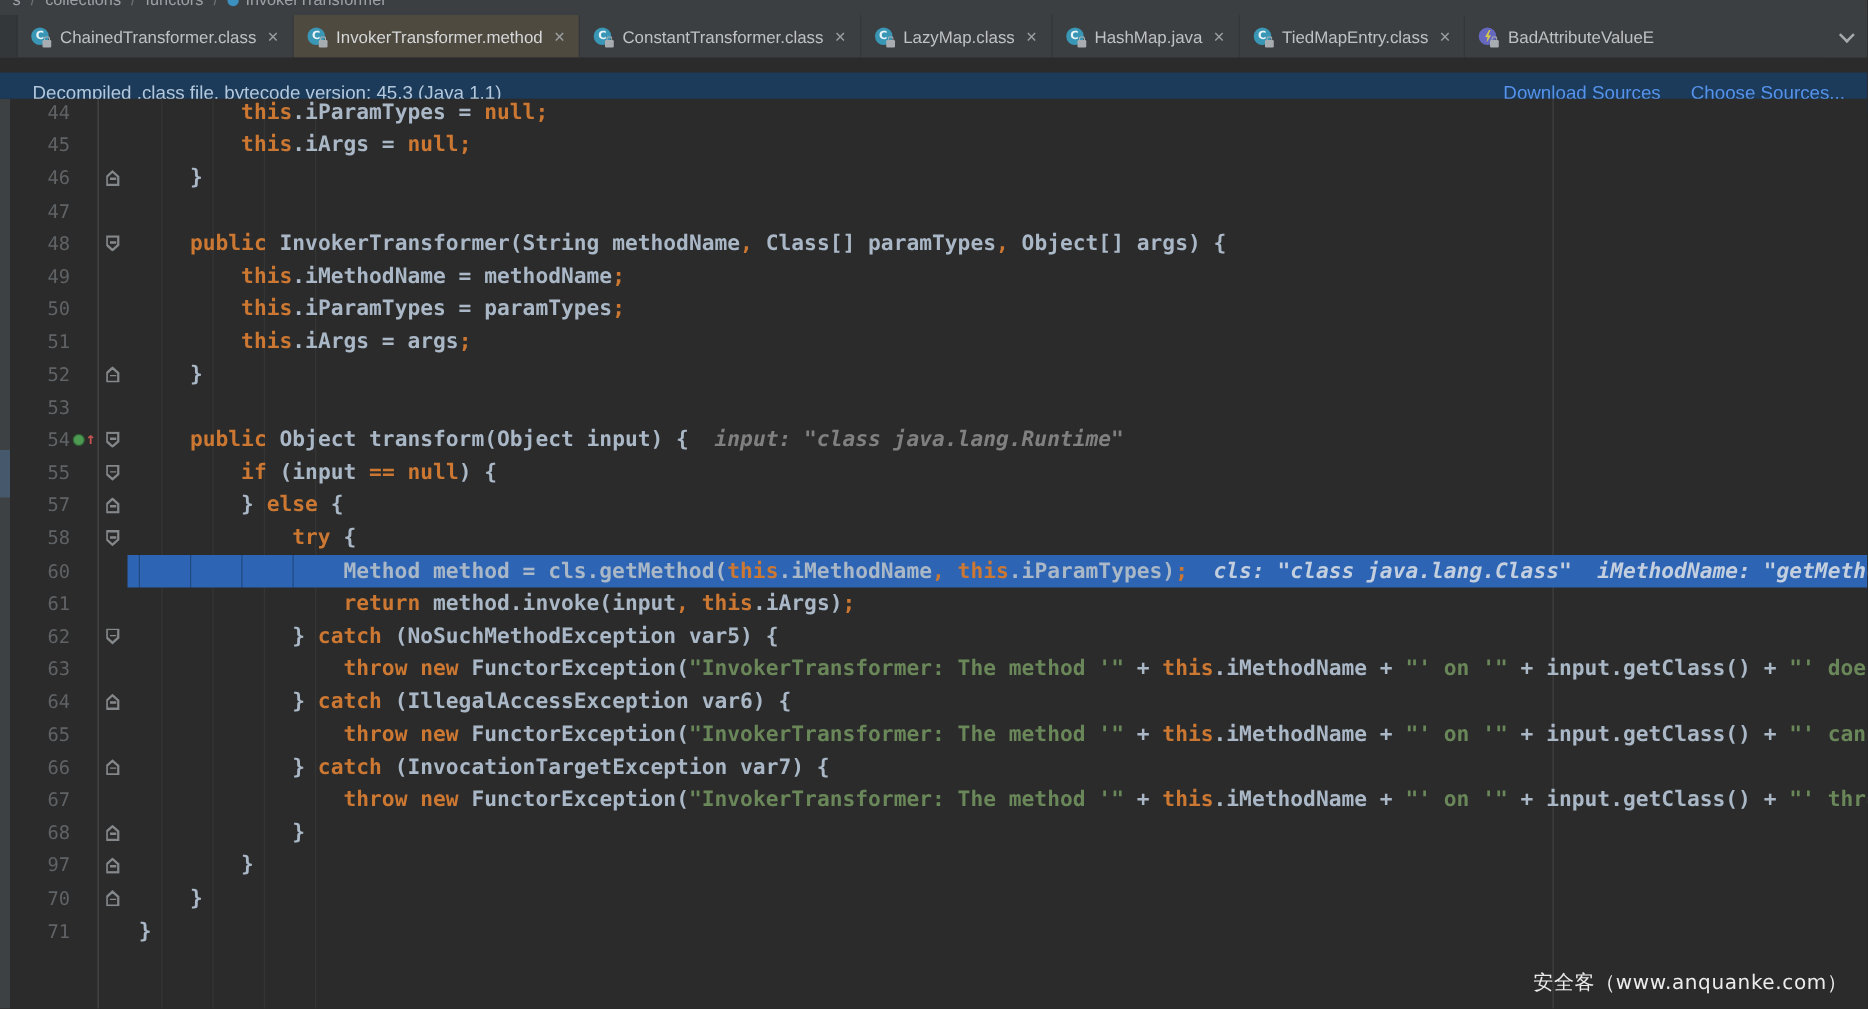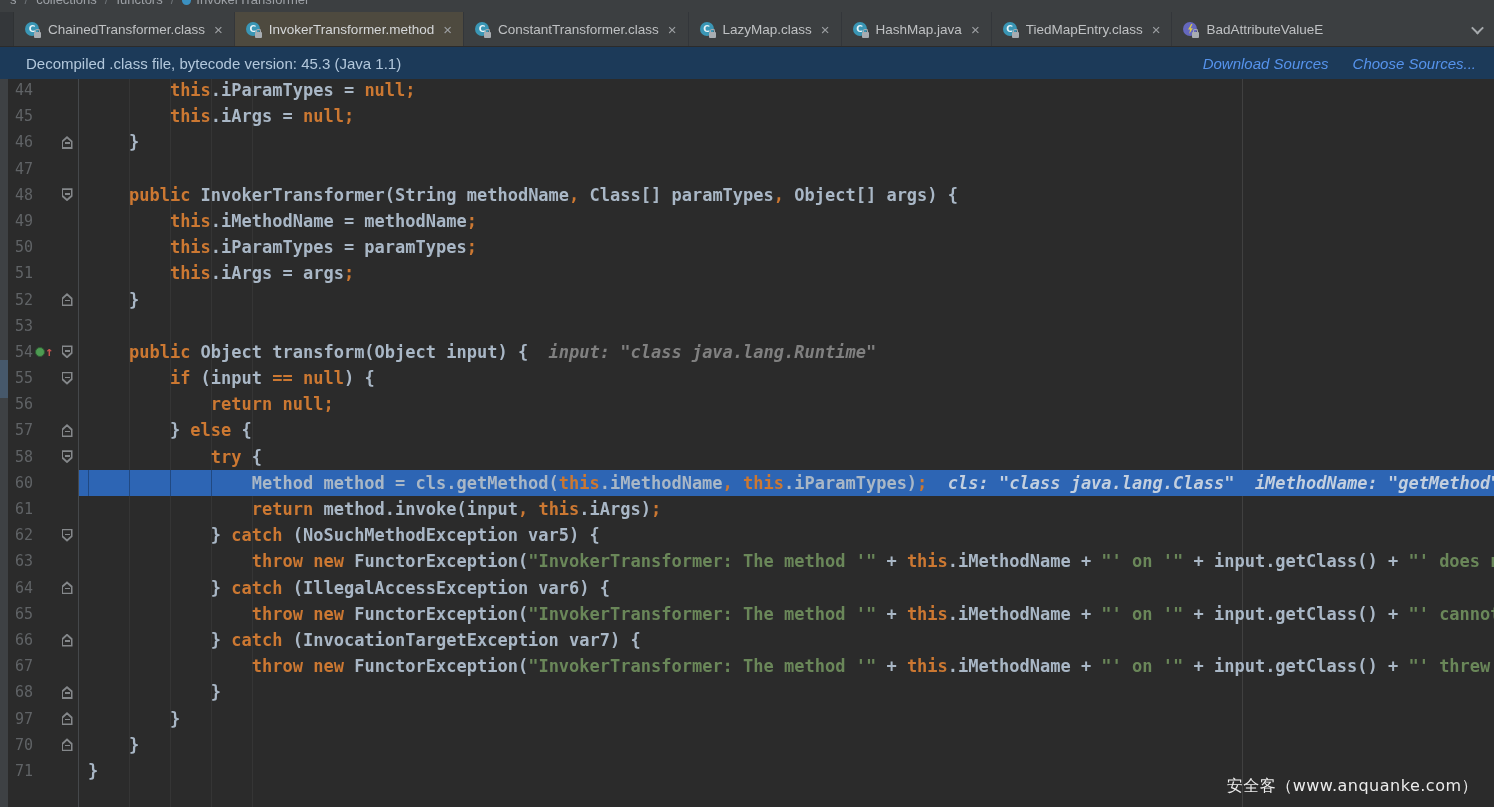--- a/index.html
+++ b/index.html
@@ -36,39 +36,39 @@
                  font:bold 9px "DejaVu Sans", sans-serif; color:#EAF4F8; }
   .ficon.cls .circ { background:#3A96B5; }
   .ficon.exc .circ { background:#6568BE; }
   .bolt { width:8px; height:10px; background:#D9C84A;
           clip-path:polygon(60% 0,20% 55%,45% 55%,35% 100%,80% 42%,52% 42%,75% 0); }
   .lock { position:absolute; right:0; bottom:-1px; width:7px; height:6px; background:#A8ADB2; border-radius:1px; }
   .lock::before { content:""; position:absolute; top:-3px; left:1px; width:3px; height:4px;
                   border:1.2px solid #A8ADB2; border-bottom:none; border-radius:2px 2px 0 0; }
 
   
-  .banner { position:absolute; top:47px; left:0; right:0; height:33px; background:#1C3A59;
+  .banner { position:absolute; top:58px; left:0; right:0; height:33px; background:#1C3A59;
             display:flex; align-items:center; padding:0 18px 0 26px; }
   .banner-msg { font-size:15px; color:#B3C8DC; flex:1 1 auto; }
   .banner-links { display:flex; gap:24px; }
-  .banner-link { font-size:15px; color:#5693EC; cursor:pointer;font-style:italic; }
+  .banner-link { font-size:15px; color:#5693EC; cursor:pointer; }
 
   
   .editor { position:absolute; top:79px; left:0; right:0; bottom:0; background:#2B2B2B; overflow:hidden; }
   .guide { position:absolute; top:0; bottom:0; width:1px; }
   .fold-line { left:78px; background:#45484B; }
   .ind { background:rgba(255,255,255,0.05); }
   .margin-guide { left:1242px; background:rgba(140,140,140,0.22); }
 
   .left-strip { position:absolute; top:0; left:0; width:8px; bottom:0; background:#3E4144; z-index:5; }
   .strip-thumb { position:absolute; top:281px; left:0; width:8px; height:38px; background:#46586B; }
 
   .rows { position:relative; margin-top:-2px; }
   .row { display:flex; height:26.2px; align-items:center;
-         font:17px/26.2px "DejaVu Sans Mono", monospace; white-space:pre; }
+         font:17px/26.2px "DejaVu Sans Mono", monospace; white-space:pre;padding-left:23px; }
   .ln { width:33px; flex:0 0 auto; text-align:right; font-size:15px; color:#606366; }
   .slot-ovr { width:22px; flex:0 0 auto; display:flex; align-items:center; justify-content:center; gap:1px; }
   .slot-fold { width:24px; flex:0 0 auto; display:flex; align-items:center; justify-content:center; }
   .code { flex:1 1 auto; min-width:0; padding-left:9px; overflow:hidden;font-weight:bold; }
   .row.hl .code { background-color:#2D65B4;
       background-image:linear-gradient(rgba(0,0,0,.28),rgba(0,0,0,.28)),
                        linear-gradient(rgba(0,0,0,.28),rgba(0,0,0,.28)),
                        linear-gradient(rgba(0,0,0,.28),rgba(0,0,0,.28)),
                        linear-gradient(rgba(0,0,0,.28),rgba(0,0,0,.28));
       background-size:1px 100%,1px 100%,1px 100%,1px 100%;
@@ -209,21 +209,20 @@
         <div class="row"><span class="ln">46</span><span class="slot-ovr"></span><span class="slot-fold"><span class="fold fe"><span class="o"></span><span class="i"></span><span class="dash"></span></span></span><span class="code"><span class="tk-txt">    }</span></span></div>
         <div class="row"><span class="ln">47</span><span class="slot-ovr"></span><span class="slot-fold"></span><span class="code"></span></div>
         <div class="row"><span class="ln">48</span><span class="slot-ovr"></span><span class="slot-fold"><span class="fold fs"><span class="o"></span><span class="i"></span><span class="dash"></span></span></span><span class="code"><span class="tk-txt">    </span><span class="tk-kw">public</span><span class="tk-txt"> InvokerTransformer(String methodName</span><span class="tk-punct">,</span><span class="tk-txt"> Class[] paramTypes</span><span class="tk-punct">,</span><span class="tk-txt"> Object[] args) {</span></span></div>
         <div class="row"><span class="ln">49</span><span class="slot-ovr"></span><span class="slot-fold"></span><span class="code"><span class="tk-txt">        </span><span class="tk-kw">this</span><span class="tk-txt">.iMethodName = methodName</span><span class="tk-punct">;</span></span></div>
         <div class="row"><span class="ln">50</span><span class="slot-ovr"></span><span class="slot-fold"></span><span class="code"><span class="tk-txt">        </span><span class="tk-kw">this</span><span class="tk-txt">.iParamTypes = paramTypes</span><span class="tk-punct">;</span></span></div>
         <div class="row"><span class="ln">51</span><span class="slot-ovr"></span><span class="slot-fold"></span><span class="code"><span class="tk-txt">        </span><span class="tk-kw">this</span><span class="tk-txt">.iArgs = args</span><span class="tk-punct">;</span></span></div>
         <div class="row"><span class="ln">52</span><span class="slot-ovr"></span><span class="slot-fold"><span class="fold fe"><span class="o"></span><span class="i"></span><span class="dash"></span></span></span><span class="code"><span class="tk-txt">    }</span></span></div>
         <div class="row"><span class="ln">53</span><span class="slot-ovr"></span><span class="slot-fold"></span><span class="code"></span></div>
         <div class="row"><span class="ln">54</span><span class="slot-ovr"><span class="ovr-circ"></span><span class="ovr-arrow">↑</span></span><span class="slot-fold"><span class="fold fs"><span class="o"></span><span class="i"></span><span class="dash"></span></span></span><span class="code"><span class="tk-txt">    </span><span class="tk-kw">public</span><span class="tk-txt"> Object transform(Object input) {</span><span class="tk-hint">  input: "class java.lang.Runtime"</span></span></div>
         <div class="row"><span class="ln">55</span><span class="slot-ovr"></span><span class="slot-fold"><span class="fold fs"><span class="o"></span><span class="i"></span><span class="dash"></span></span></span><span class="code"><span class="tk-txt">        </span><span class="tk-kw">if</span><span class="tk-txt"> (input </span><span class="tk-punct">==</span><span class="tk-txt"> </span><span class="tk-kw">null</span><span class="tk-txt">) {</span></span></div>
-        <div class="row"><span class="ln">56</span><span class="slot-ovr"></span><span class="slot-fold"></span><span class="code"><span class="tk-txt">            </span><span class="tk-kw">return</span><span class="tk-txt"> </span><span class="tk-kw">null</span><span class="tk-punct">;</span></span></div>
         <div class="row"><span class="ln">57</span><span class="slot-ovr"></span><span class="slot-fold"><span class="fold fe"><span class="o"></span><span class="i"></span><span class="dash"></span></span></span><span class="code"><span class="tk-txt">        } </span><span class="tk-kw">else</span><span class="tk-txt"> {</span></span></div>
         <div class="row"><span class="ln">58</span><span class="slot-ovr"></span><span class="slot-fold"><span class="fold fs"><span class="o"></span><span class="i"></span><span class="dash"></span></span></span><span class="code"><span class="tk-txt">            </span><span class="tk-kw">try</span><span class="tk-txt"> {</span></span></div>
         <div class="row hl"><span class="ln">60</span><span class="slot-ovr"></span><span class="slot-fold"></span><span class="code"><span class="tk-txt">                Method method = cls.getMethod(</span><span class="tk-kw">this</span><span class="tk-txt">.iMethodName</span><span class="tk-punct">,</span><span class="tk-txt"> </span><span class="tk-kw">this</span><span class="tk-txt">.iParamTypes)</span><span class="tk-punct">;</span><span class="tk-hint">  cls: "class java.lang.Class"  iMethodName: "getMethod"  i</span></span></div>
         <div class="row"><span class="ln">61</span><span class="slot-ovr"></span><span class="slot-fold"></span><span class="code"><span class="tk-txt">                </span><span class="tk-kw">return</span><span class="tk-txt"> method.invoke(input</span><span class="tk-punct">,</span><span class="tk-txt"> </span><span class="tk-kw">this</span><span class="tk-txt">.iArgs)</span><span class="tk-punct">;</span></span></div>
         <div class="row"><span class="ln">62</span><span class="slot-ovr"></span><span class="slot-fold"><span class="fold fs"><span class="o"></span><span class="i"></span><span class="dash"></span></span></span><span class="code"><span class="tk-txt">            } </span><span class="tk-kw">catch</span><span class="tk-txt"> (NoSuchMethodException var5) {</span></span></div>
         <div class="row"><span class="ln">63</span><span class="slot-ovr"></span><span class="slot-fold"></span><span class="code"><span class="tk-txt">                </span><span class="tk-kw">throw</span><span class="tk-txt"> </span><span class="tk-kw">new</span><span class="tk-txt"> FunctorException(</span><span class="tk-str">"InvokerTransformer: The method '"</span><span class="tk-txt"> + </span><span class="tk-kw">this</span><span class="tk-txt">.iMethodName + </span><span class="tk-str">"' on '"</span><span class="tk-txt"> + input.getClass() + </span><span class="tk-str">"' does not</span></span></div>
         <div class="row"><span class="ln">64</span><span class="slot-ovr"></span><span class="slot-fold"><span class="fold fe"><span class="o"></span><span class="i"></span><span class="dash"></span></span></span><span class="code"><span class="tk-txt">            } </span><span class="tk-kw">catch</span><span class="tk-txt"> (IllegalAccessException var6) {</span></span></div>
         <div class="row"><span class="ln">65</span><span class="slot-ovr"></span><span class="slot-fold"></span><span class="code"><span class="tk-txt">                </span><span class="tk-kw">throw</span><span class="tk-txt"> </span><span class="tk-kw">new</span><span class="tk-txt"> FunctorException(</span><span class="tk-str">"InvokerTransformer: The method '"</span><span class="tk-txt"> + </span><span class="tk-kw">this</span><span class="tk-txt">.iMethodName + </span><span class="tk-str">"' on '"</span><span class="tk-txt"> + input.getClass() + </span><span class="tk-str">"' cannot be</span></span></div>
         <div class="row"><span class="ln">66</span><span class="slot-ovr"></span><span class="slot-fold"><span class="fold fe"><span class="o"></span><span class="i"></span><span class="dash"></span></span></span><span class="code"><span class="tk-txt">            } </span><span class="tk-kw">catch</span><span class="tk-txt"> (InvocationTargetException var7) {</span></span></div>
         <div class="row"><span class="ln">67</span><span class="slot-ovr"></span><span class="slot-fold"></span><span class="code"><span class="tk-txt">                </span><span class="tk-kw">throw</span><span class="tk-txt"> </span><span class="tk-kw">new</span><span class="tk-txt"> FunctorException(</span><span class="tk-str">"InvokerTransformer: The method '"</span><span class="tk-txt"> + </span><span class="tk-kw">this</span><span class="tk-txt">.iMethodName + </span><span class="tk-str">"' on '"</span><span class="tk-txt"> + input.getClass() + </span><span class="tk-str">"' threw an</span></span></div>

